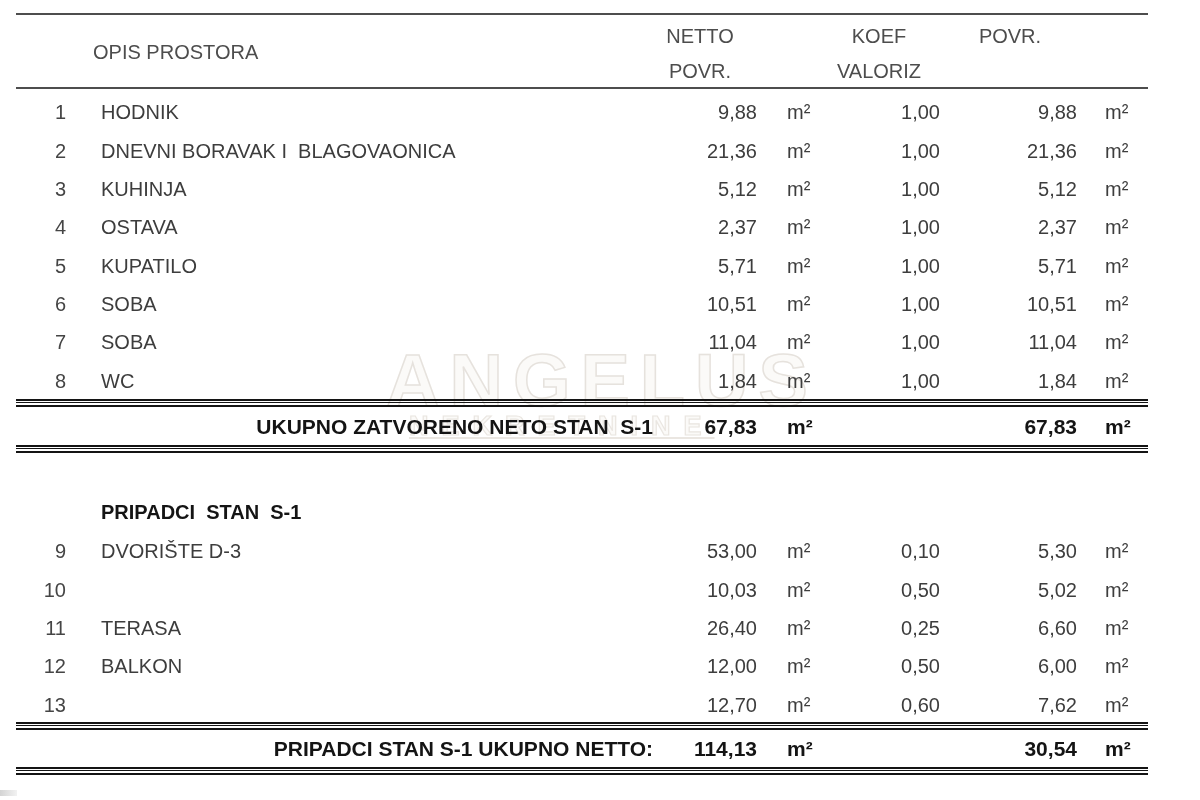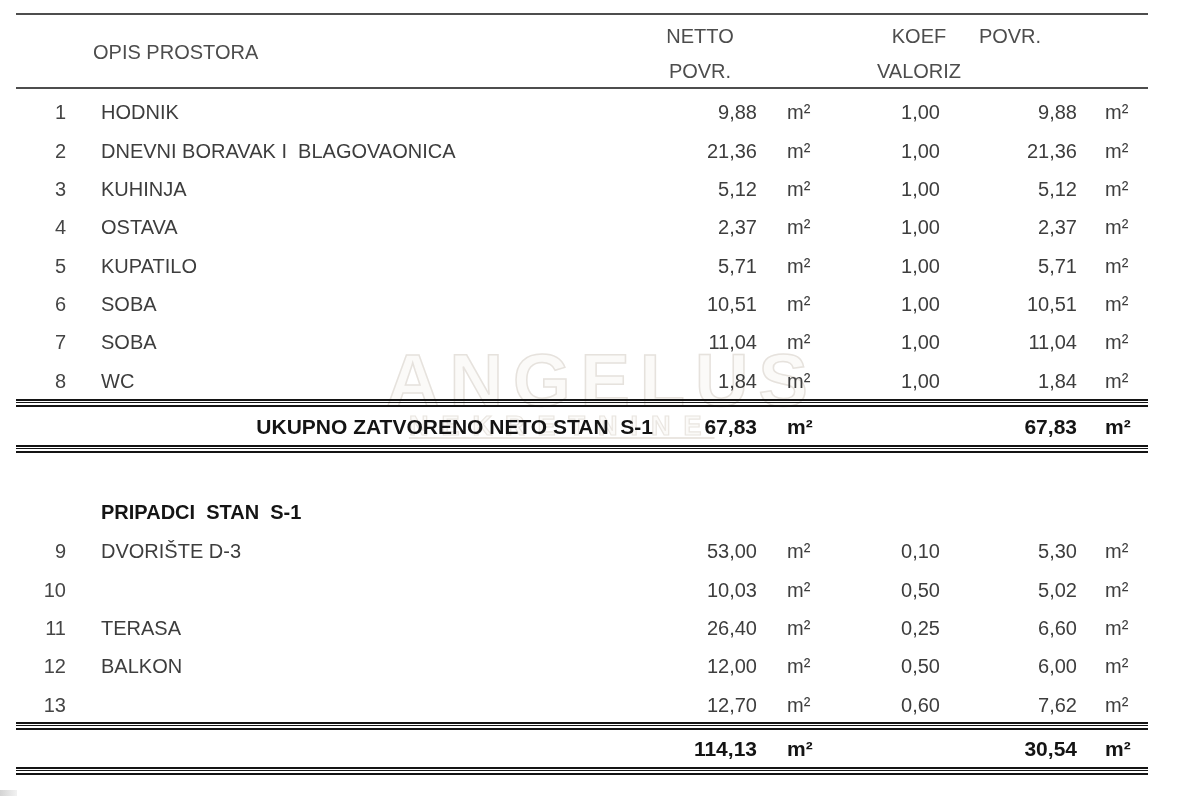--- a/index.html
+++ b/index.html
@@ -27,21 +27,21 @@
 
   
   .hline{position:absolute;left:16px;width:1132px;height:2px;background:#4d4d4d;z-index:2;}
   .dline{position:absolute;left:16px;width:1132px;height:8px;border-top:2px solid #141414;border-bottom:2px solid #141414;box-sizing:border-box;background:transparent;z-index:2;}
   .dline::after{content:"";display:block;height:1px;margin-top:1px;background:#141414;}
 
   
   .hdr2{position:absolute;top:19px;text-align:center;line-height:35px;font-size:20px;color:#4d4d4d;z-index:1;white-space:pre;}
   .hdr-opis{position:absolute;left:93px;top:41px;font-size:20px;color:#4d4d4d;z-index:1;}
   .hdr-netto{left:643px;width:114px;}
-  .hdr-koef{left:856px;width:126px;}
+  .hdr-koef{left:816px;width:126px;}
   .hdr-valoriz{left:950px;width:120px;}
 
   
   .row{
     position:absolute;left:16px;width:1134px;height:38px;
     display:grid;
     grid-template-columns:50px 27px 560px 104px 30px 28px 125px 137px 28px 28px 1fr;
     align-items:center;
     font-size:20px;
     z-index:1;
@@ -207,20 +207,21 @@
     <div class="num">13</div>
     <div class="netto">12,70</div>
     <div class="unit1">m²</div>
     <div class="koef">0,60</div>
     <div class="valoriz">7,62</div>
     <div class="unit2">m²</div>
   </div>
 
   <div class="dline" style="top:722px"></div>
   <div class="row total" style="top:730px">
+    <div class="label">PRIPADCI STAN S-1 UKUPNO NETTO:</div>
     <div class="netto">114,13</div>
     <div class="unit1">m²</div>
     <div class="valoriz">30,54</div>
     <div class="unit2">m²</div>
   </div>
   <div class="dline" style="top:767px"></div>
 
   <div class="corner-artifact"></div>
 
 </div>

